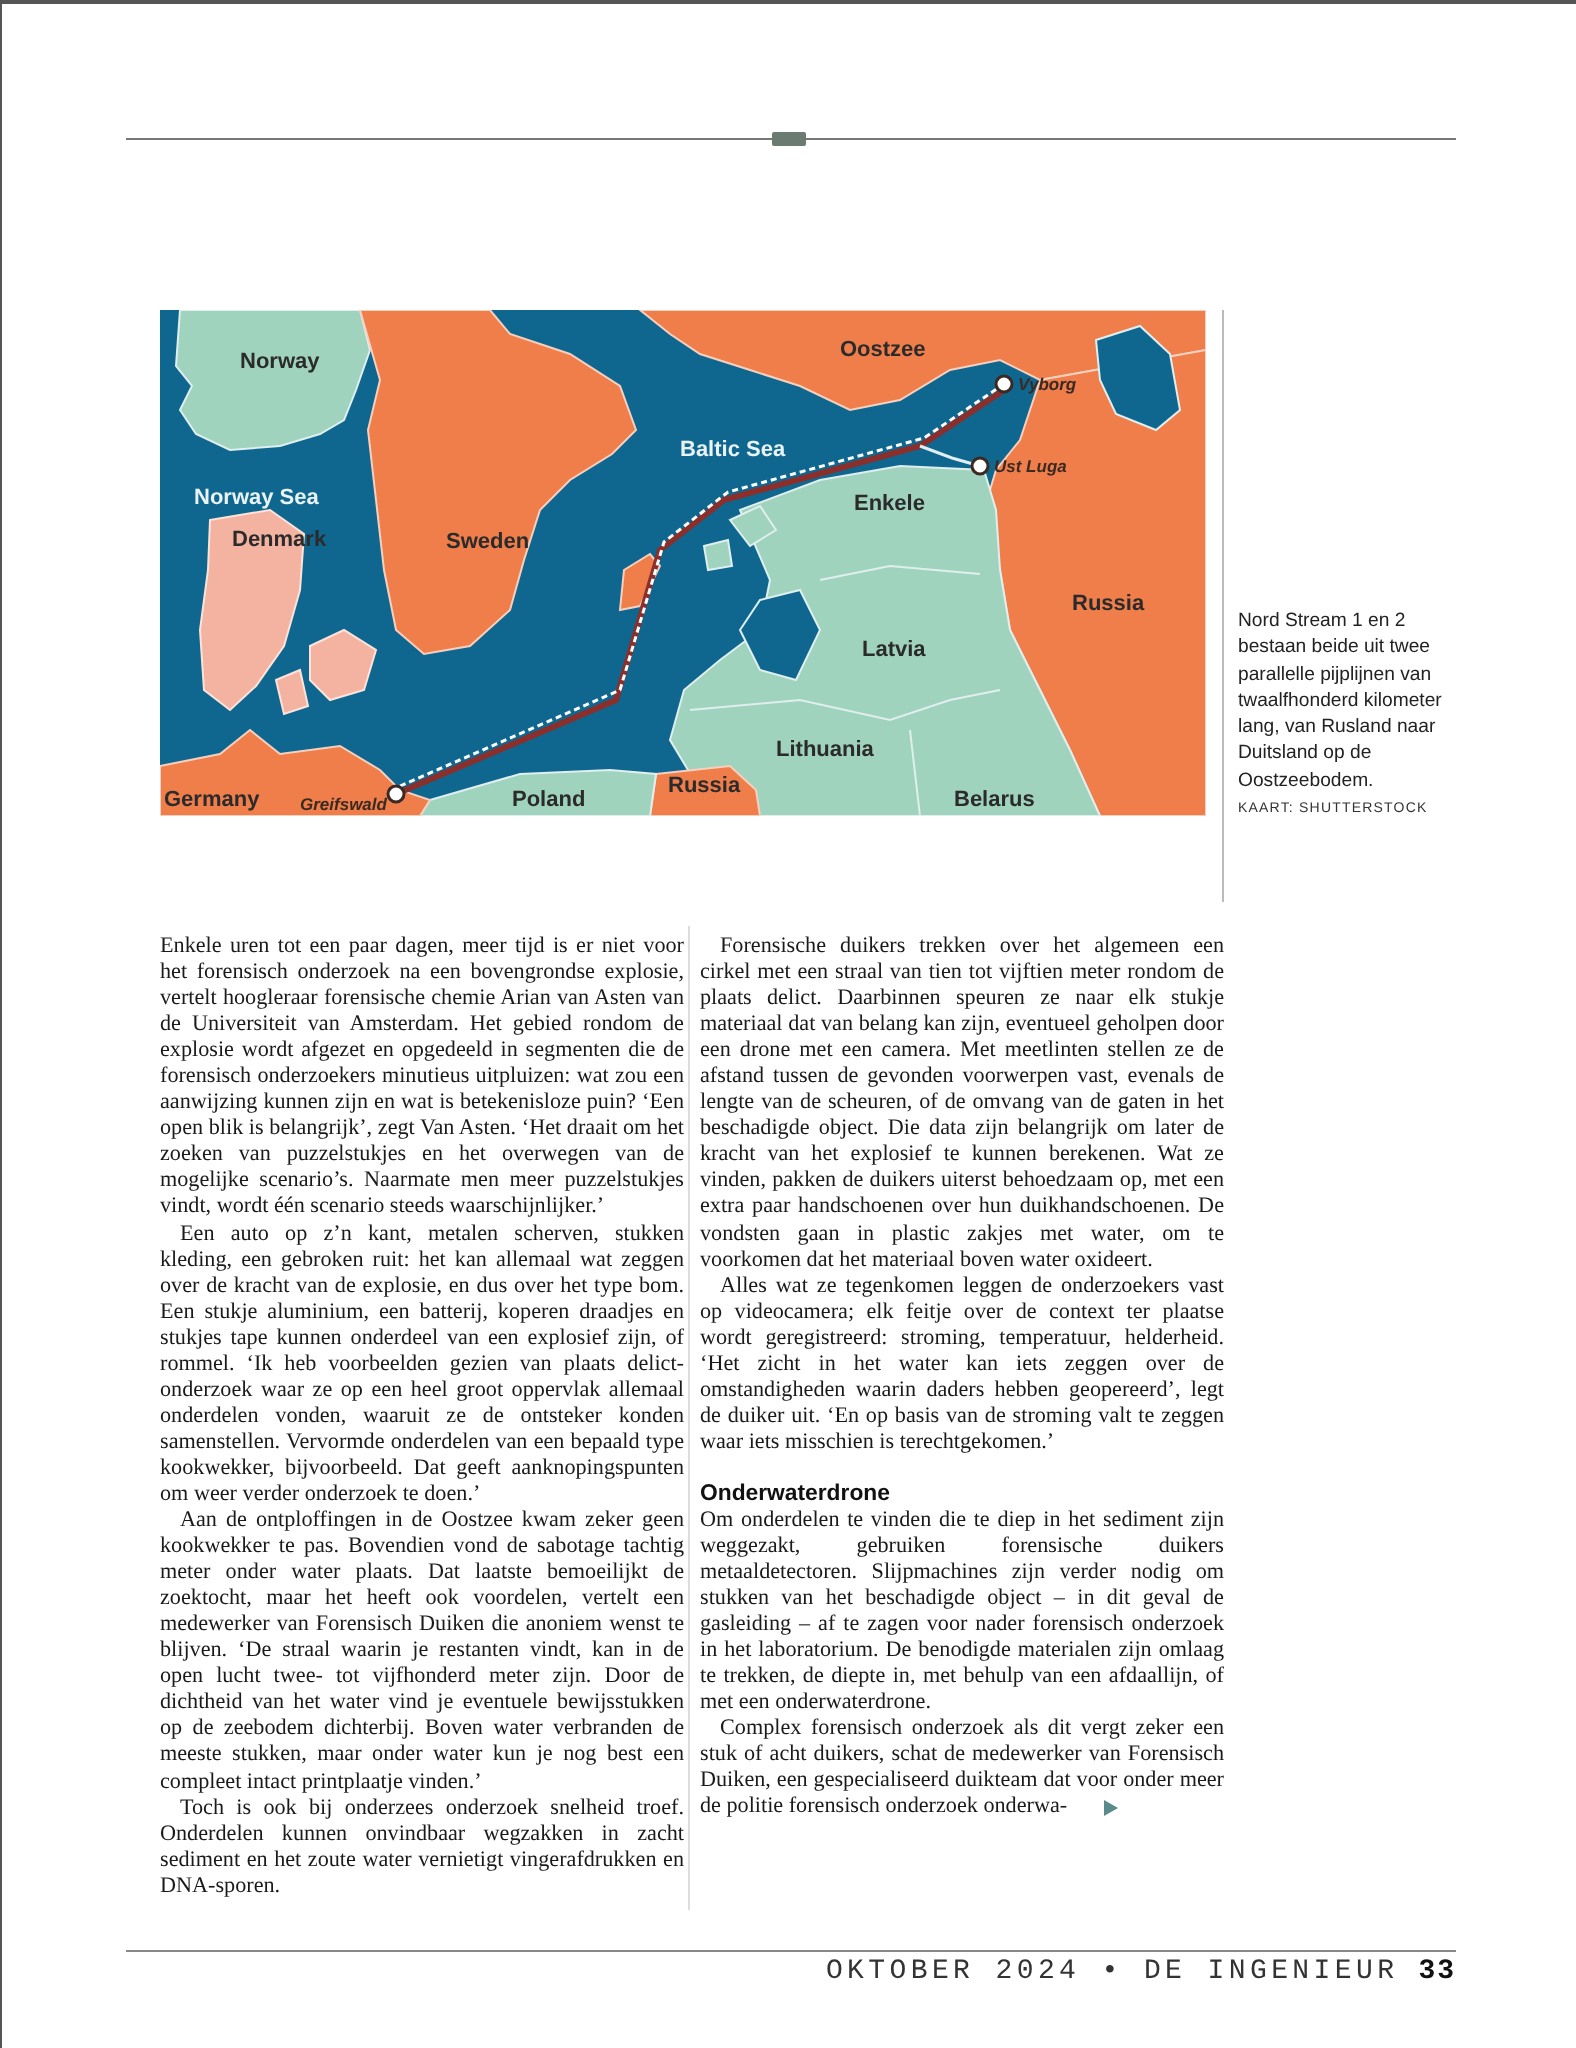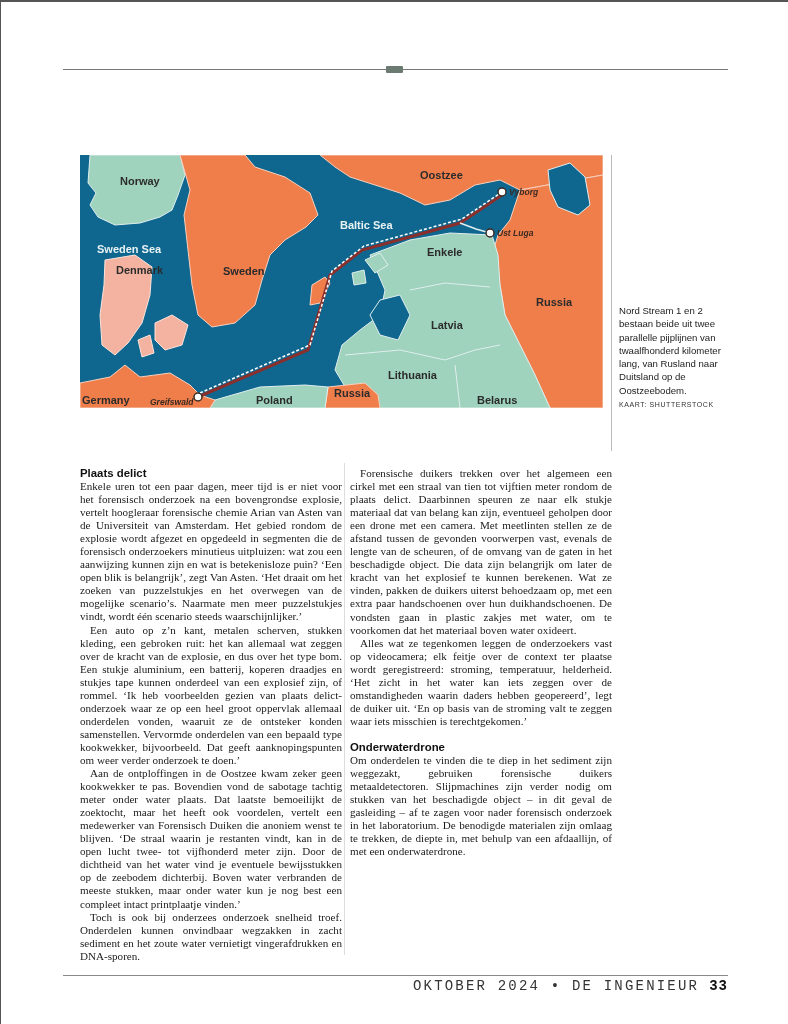--- a/index.html
+++ b/index.html
@@ -89,47 +89,47 @@
   <span class="map-label" style="left:340px; top:14px;">Oostzee</span>
   <span class="map-label" style="left:36px; top:109px;">Denmark</span>
   <span class="map-label" style="left:347px; top:91px;">Enkele</span>
   <span class="map-label" style="left:456px; top:141px;">Russia</span>
   <span class="map-label" style="left:351px; top:164px;">Latvia</span>
   <span class="map-label" style="left:308px; top:214px;">Lithuania</span>
   <span class="map-label" style="left:397px; top:239px;">Belarus</span>
   <span class="map-label" style="left:176px; top:239px;">Poland</span>
   <span class="map-label" style="left:2px; top:239px;">Germany</span>
   <span class="map-label" style="left:254px; top:232px;">Russia</span>
-  <span class="map-label sea" style="left:17px; top:88px;">Sweden Sea</span>
+  <span class="map-label sea" style="left:17px; top:88px;">Norway Sea</span>
   <span class="map-label sea" style="left:260px; top:64px;">Baltic Sea</span>
   <span class="map-label city" style="left:70px; top:242px;">Greifswald</span>
   <span class="map-label city" style="left:429px; top:32px;">Vyborg</span>
   <span class="map-label city" style="left:417px; top:73px;">Ust Luga</span>
 </div>
 
 <div class="vrule"></div>
 <div class="caption">
   <div>Nord Stream 1 en 2 bestaan beide uit twee parallelle pijplijnen van twaalfhonderd kilometer lang, van Rusland naar Duitsland op de Oostzeebodem.</div>
   <div class="credit">KAART: SHUTTERSTOCK</div>
 </div>
 
 <div class="col-divider"></div>
 
 <div class="col col1">
-  <h3>Plaats delict</h3>
   <p class="noindent">Enkele uren tot een paar dagen, meer tijd is er niet voor het forensisch onderzoek na een bovengrondse explosie, vertelt hoogleraar forensische chemie Arian van Asten van de Universiteit van Amsterdam. Het gebied rondom de explosie wordt afgezet en opgedeeld in segmenten die de forensisch onderzoekers minutieus uitpluizen: wat zou een aanwijzing kunnen zijn en wat is betekenisloze puin? ‘Een open blik is belangrijk’, zegt Van Asten. ‘Het draait om het zoeken van puzzelstukjes en het overwegen van de mogelijke scenario’s. Naarmate men meer puzzelstukjes vindt, wordt één scenario steeds waarschijnlijker.’</p>
   <p>Een auto op z’n kant, metalen scherven, stukken kleding, een gebroken ruit: het kan allemaal wat zeggen over de kracht van de explosie, en dus over het type bom. Een stukje aluminium, een batterij, koperen draadjes en stukjes tape kunnen onderdeel van een explosief zijn, of rommel. ‘Ik heb voorbeelden gezien van plaats delict-onderzoek waar ze op een heel groot oppervlak allemaal onderdelen vonden, waaruit ze de ontsteker konden samenstellen. Vervormde onderdelen van een bepaald type kookwekker, bijvoorbeeld. Dat geeft aanknopingspunten om weer verder onderzoek te doen.’</p>
   <p>Aan de ontploffingen in de Oostzee kwam zeker geen kookwekker te pas. Bovendien vond de sabotage tachtig meter onder water plaats. Dat laatste bemoeilijkt de zoektocht, maar het heeft ook voordelen, vertelt een medewerker van Forensisch Duiken die anoniem wenst te blijven. ‘De straal waarin je restanten vindt, kan in de open lucht twee- tot vijfhonderd meter zijn. Door de dichtheid van het water vind je eventuele bewijsstukken op de zeebodem dichterbij. Boven water verbranden de meeste stukken, maar onder water kun je nog best een compleet intact printplaatje vinden.’</p>
   <p>Toch is ook bij onderzees onderzoek snelheid troef. Onderdelen kunnen onvindbaar wegzakken in zacht sediment en het zoute water vernietigt vingerafdrukken en DNA-sporen.</p>
 </div>
 
 <div class="col col2">
   <p style="text-indent:0; visibility:hidden; height:0; margin:0;"></p>
   <p>Forensische duikers trekken over het algemeen een cirkel met een straal van tien tot vijftien meter rondom de plaats delict. Daarbinnen speuren ze naar elk stukje materiaal dat van belang kan zijn, eventueel geholpen door een drone met een camera. Met meetlinten stellen ze de afstand tussen de gevonden voorwerpen vast, evenals de lengte van de scheuren, of de omvang van de gaten in het beschadigde object. Die data zijn belangrijk om later de kracht van het explosief te kunnen berekenen. Wat ze vinden, pakken de duikers uiterst behoedzaam op, met een extra paar handschoenen over hun duikhandschoenen. De vondsten gaan in plastic zakjes met water, om te voorkomen dat het materiaal boven water oxideert.</p>
   <p>Alles wat ze tegenkomen leggen de onderzoekers vast op videocamera; elk feitje over de context ter plaatse wordt geregistreerd: stroming, temperatuur, helderheid. ‘Het zicht in het water kan iets zeggen over de omstandigheden waarin daders hebben geopereerd’, legt de duiker uit. ‘En op basis van de stroming valt te zeggen waar iets misschien is terechtgekomen.’</p>
   <h3 class="gap">Onderwaterdrone</h3>
   <p class="noindent">Om onderdelen te vinden die te diep in het sediment zijn weggezakt, gebruiken forensische duikers metaaldetectoren. Slijpmachines zijn verder nodig om stukken van het beschadigde object – in dit geval de gasleiding – af te zagen voor nader forensisch onderzoek in het laboratorium. De benodigde materialen zijn omlaag te trekken, de diepte in, met behulp van een afdaallijn, of met een onderwaterdrone.</p>
+  <p><span>Complex forensisch onderzoek als dit vergt zeker een stuk of acht duikers, schat de medewerker van Forensisch Duiken, een gespecialiseerd duikteam dat voor onder meer de politie forensisch onderzoek onderwa-</span><span class="next-arrow"></span></p>
 </div>
 
 <div class="bottom-rule"></div>
 <div class="footer">
   <span>OKTOBER 2024 • DE INGENIEUR</span><span class="pagenum">33</span>
 </div>
 
 </body></html>

